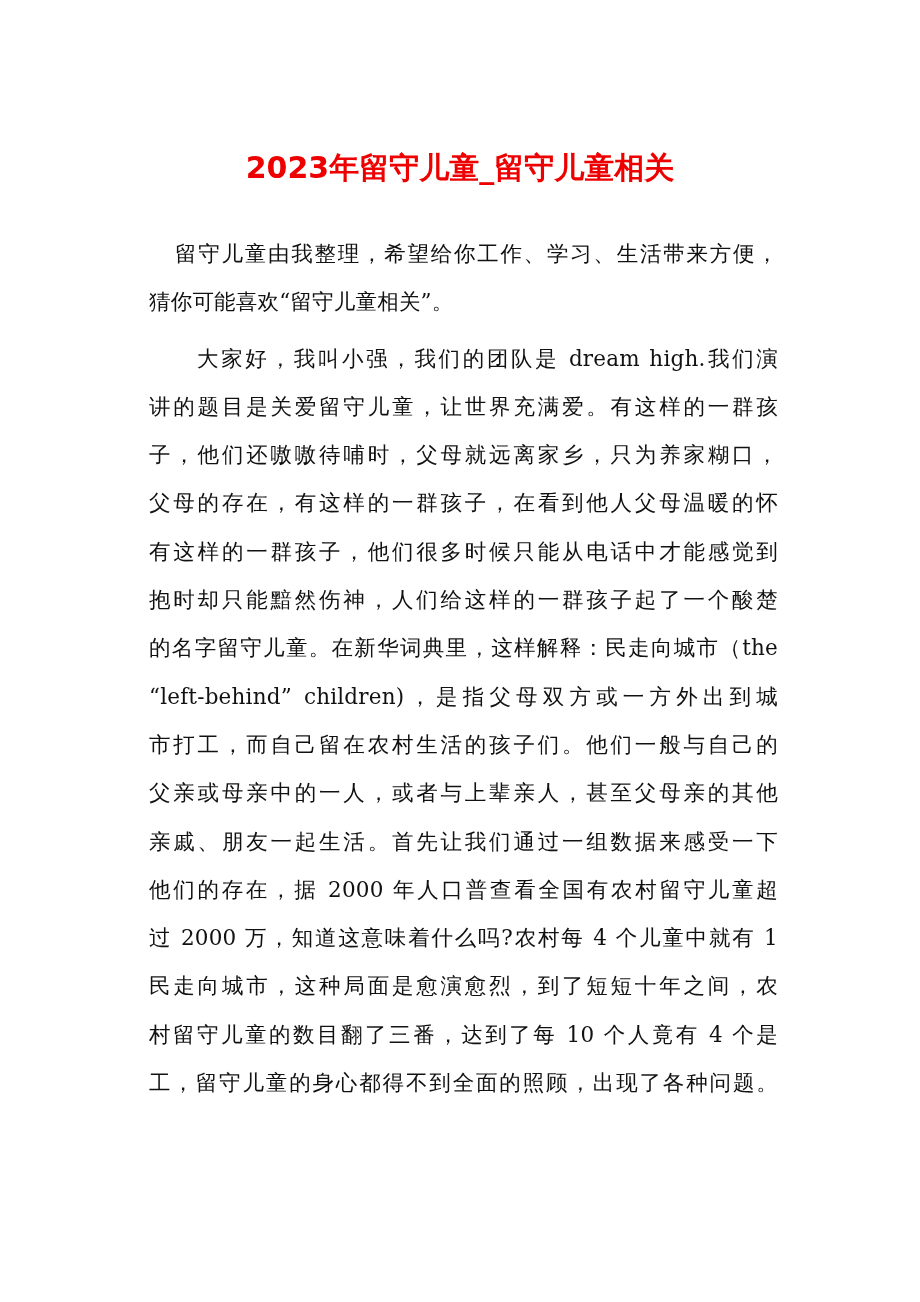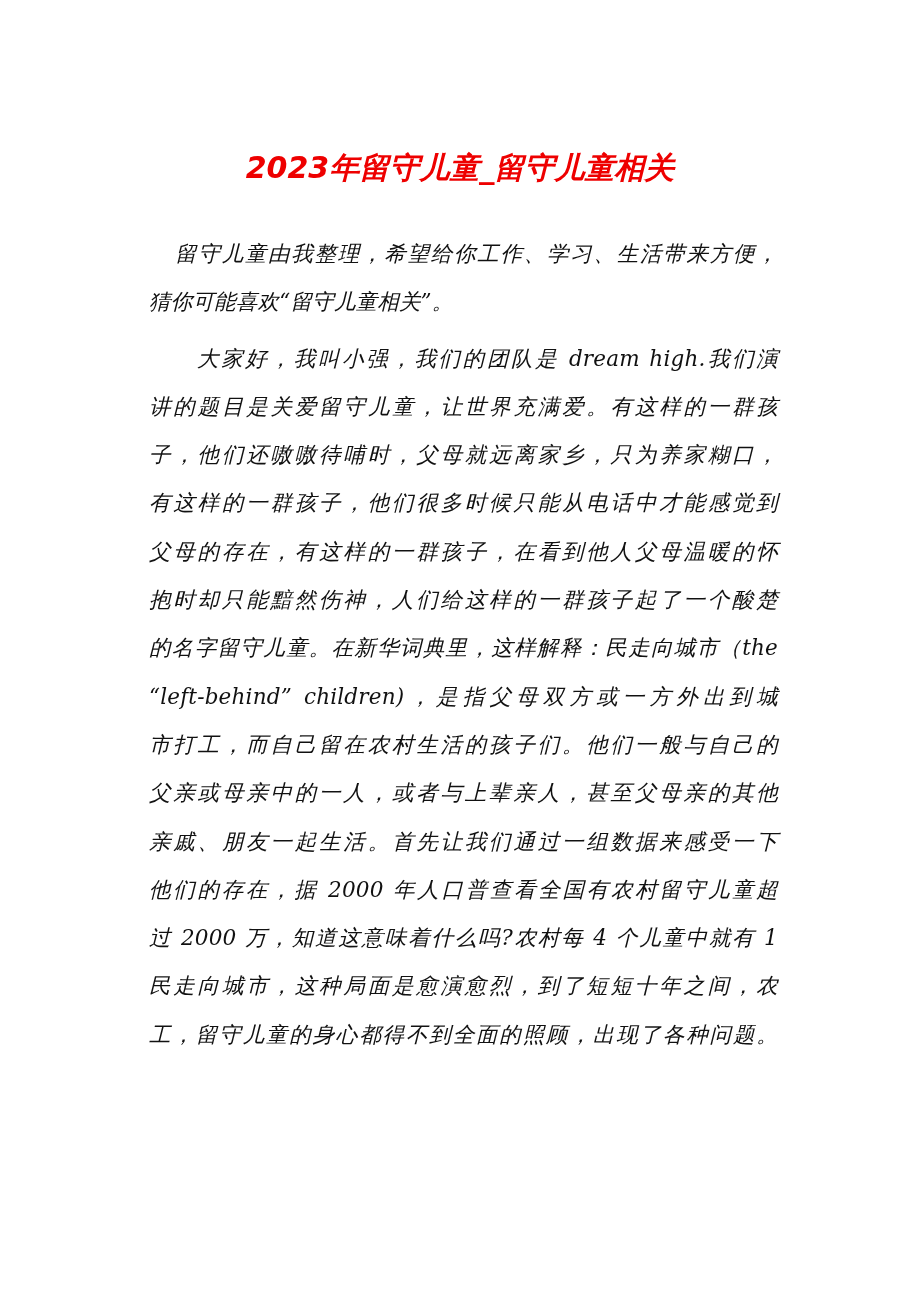--- a/index.html
+++ b/index.html
@@ -15,21 +15,20 @@
       font-family: "DejaVu Serif", "Liberation Serif", serif;
       color: #111111;
     }
     .page {
       position: absolute;
       left: 0;
       top: 0;
       width: 727px;
       height: 1302px;
       background: #ffffff;
-      font-style: italic;
     }
     .title {
       position: absolute;
       left: 0;
       top: 146px;
       width: 920px;
       text-align: center;
       font-family: "DejaVu Sans", "Liberation Sans", sans-serif;
       font-weight: bold;
       font-size: 30px;
@@ -80,27 +79,28 @@
 
   <div class="body">
     <p class="para p1">
       <span class="line first">留守儿童由我整理，希望给你工作、学习、生活带来方便，</span>
       <span class="line last">猜你可能喜欢“留守儿童相关”。</span>
     </p>
     <p class="para p2">
       <span class="line first">大家好，我叫小强，我们的团队是 dream high.我们演</span>
       <span class="line">讲的题目是关爱留守儿童，让世界充满爱。有这样的一群孩</span>
       <span class="line">子，他们还嗷嗷待哺时，父母就远离家乡，只为养家糊口，</span>
+      <span class="line">父母的存在，有这样的一群孩子，在看到他人父母温暖的怀</span>
       <span class="line">有这样的一群孩子，他们很多时候只能从电话中才能感觉到</span>
-      <span class="line">父母的存在，有这样的一群孩子，在看到他人父母温暖的怀</span>
       <span class="line">抱时却只能黯然伤神，人们给这样的一群孩子起了一个酸楚</span>
       <span class="line">的名字留守儿童。在新华词典里，这样解释：民走向城市（the</span>
       <span class="line">“left-behind” children)，是指父母双方或一方外出到城</span>
       <span class="line">市打工，而自己留在农村生活的孩子们。他们一般与自己的</span>
       <span class="line">父亲或母亲中的一人，或者与上辈亲人，甚至父母亲的其他</span>
       <span class="line">亲戚、朋友一起生活。首先让我们通过一组数据来感受一下</span>
       <span class="line">他们的存在，据 2000 年人口普查看全国有农村留守儿童超</span>
       <span class="line">过 2000 万，知道这意味着什么吗?农村每 4 个儿童中就有 1</span>
       <span class="line">民走向城市，这种局面是愈演愈烈，到了短短十年之间，农</span>
+      <span class="line">村留守儿童的数目翻了三番，达到了每 10 个人竟有 4 个是</span>
       <span class="line">工，留守儿童的身心都得不到全面的照顾，出现了各种问题。</span>
     </p>
   </div>
 </div>
 
 </body></html>

